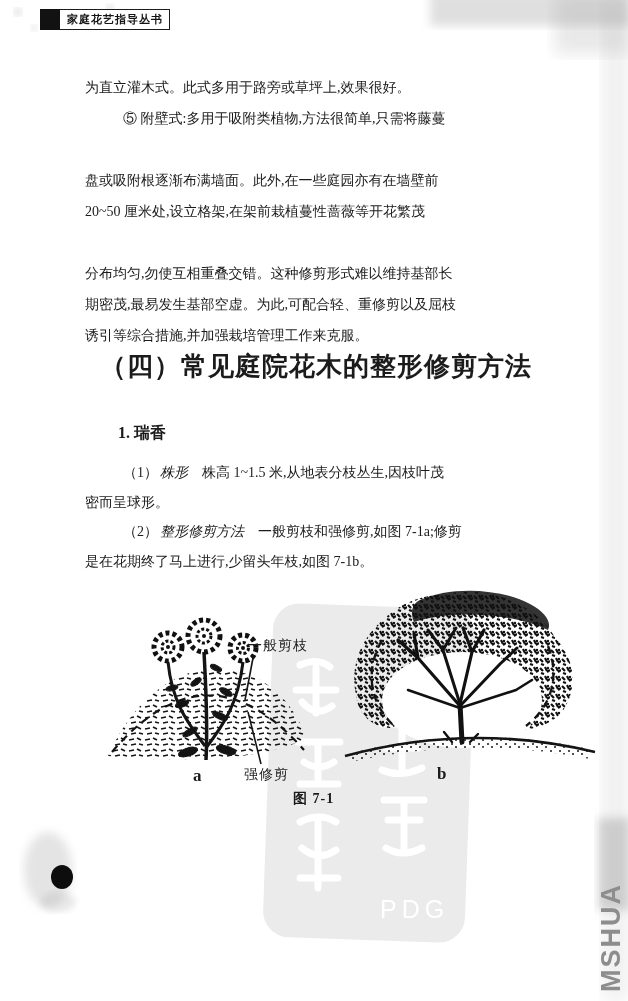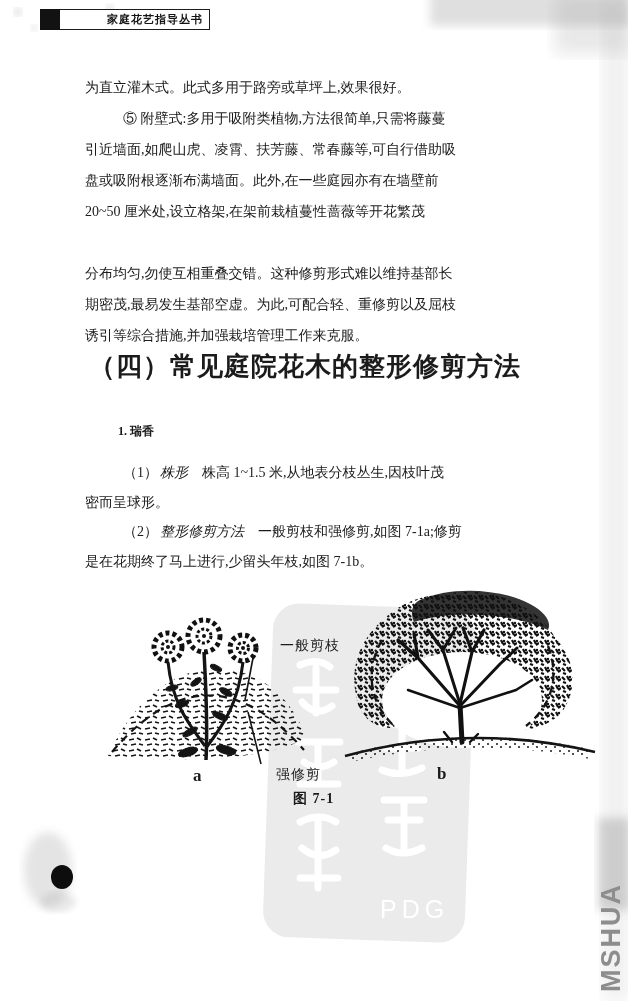--- a/index.html
+++ b/index.html
@@ -10,30 +10,30 @@
   }
   .deco{position:absolute;top:0;left:0;z-index:1;}
   .txt{position:absolute;z-index:3;white-space:pre;}
   
   .badge{position:absolute;left:40px;top:9px;z-index:3;display:flex;align-items:center;}
   .badge-square{width:20px;height:21px;background:#121212;margin-right:-2px;position:relative;z-index:2;}
   .badge-box{
     border:1.5px solid #1c1c1c;height:19px;display:flex;align-items:center;
     padding:0 6px 0 8px;background:#fff;
   }
-  .badge-box span{font-size:11px;font-weight:700;letter-spacing:1px;color:#141414;margin-left:40px;}
+  .badge-box span{font-size:11px;font-weight:700;letter-spacing:1px;color:#141414;}
   
   .bline{left:85px;width:480px;font-size:14px;line-height:24px;}
   .ind{padding-left:38px;}
-  .heading{left:0;width:610px;text-align:center;font-size:26px;font-weight:600;letter-spacing:1px;}
-  .subhead{left:118px;font-size:12px;font-weight:700;}
+  .heading{left:0;width:610px;text-align:center;font-size:26px;font-weight:600;letter-spacing:1px;padding-left:11px;}
+  .subhead{left:118px;font-size:16px;font-weight:700;}
   .kai{font-style:italic;}
   .numparen{margin-right:2px;}
   
-  .figlabel{font-size:14px;letter-spacing:1px;font-weight:500;margin-left:32px;}
+  .figlabel{font-size:14px;letter-spacing:1px;font-weight:500;}
   .figletter{font-size:17px;font-weight:700;}
   .figcaption{font-size:14px;font-weight:700;letter-spacing:1px;text-align:right;}
   
   .pdg{
     left:380px;top:895px;font-family:"Liberation Sans","DejaVu Sans",sans-serif;
     font-size:25px;font-weight:500;color:#ffffff;letter-spacing:5px;z-index:2;
   }
   .mshua{
     position:absolute;left:596px;top:992px;z-index:3;
     transform:rotate(-90deg);transform-origin:top left;
@@ -170,21 +170,20 @@
 
   <div class="badge">
     <div class="badge-square"></div>
     <div class="badge-box">
       <span>家庭花艺指导丛书</span>
     </div>
   </div>
 
   <div class="txt bline" style="top:76px">为直立灌木式。此式多用于路旁或草坪上,效果很好。</div>
   <div class="txt bline ind" style="top:107px">⑤ 附壁式:多用于吸附类植物,方法很简单,只需将藤蔓</div>
-  <div class="txt bline" style="top:138px">引近墙面,如爬山虎、凌霄、扶芳藤、常春藤等,可自行借助吸</div>
   <div class="txt bline" style="top:169px">盘或吸附根逐渐布满墙面。此外,在一些庭园亦有在墙壁前</div>
   <div class="txt bline" style="top:200px">20~50 厘米处,设立格架,在架前栽植蔓性蔷薇等开花繁茂</div>
   <div class="txt bline" style="top:262px">分布均匀,勿使互相重叠交错。这种修剪形式难以维持基部长</div>
   <div class="txt bline" style="top:324px">诱引等综合措施,并加强栽培管理工作来克服。</div>
   <div class="txt bline" style="top:293px">期密茂,最易发生基部空虚。为此,可配合轻、重修剪以及屈枝</div>
 
   <div class="txt heading" style="top:349px">（四）常见庭院花木的整形修剪方法</div>
 
   <div class="txt subhead" style="top:423px">1. 瑞香</div>
 

